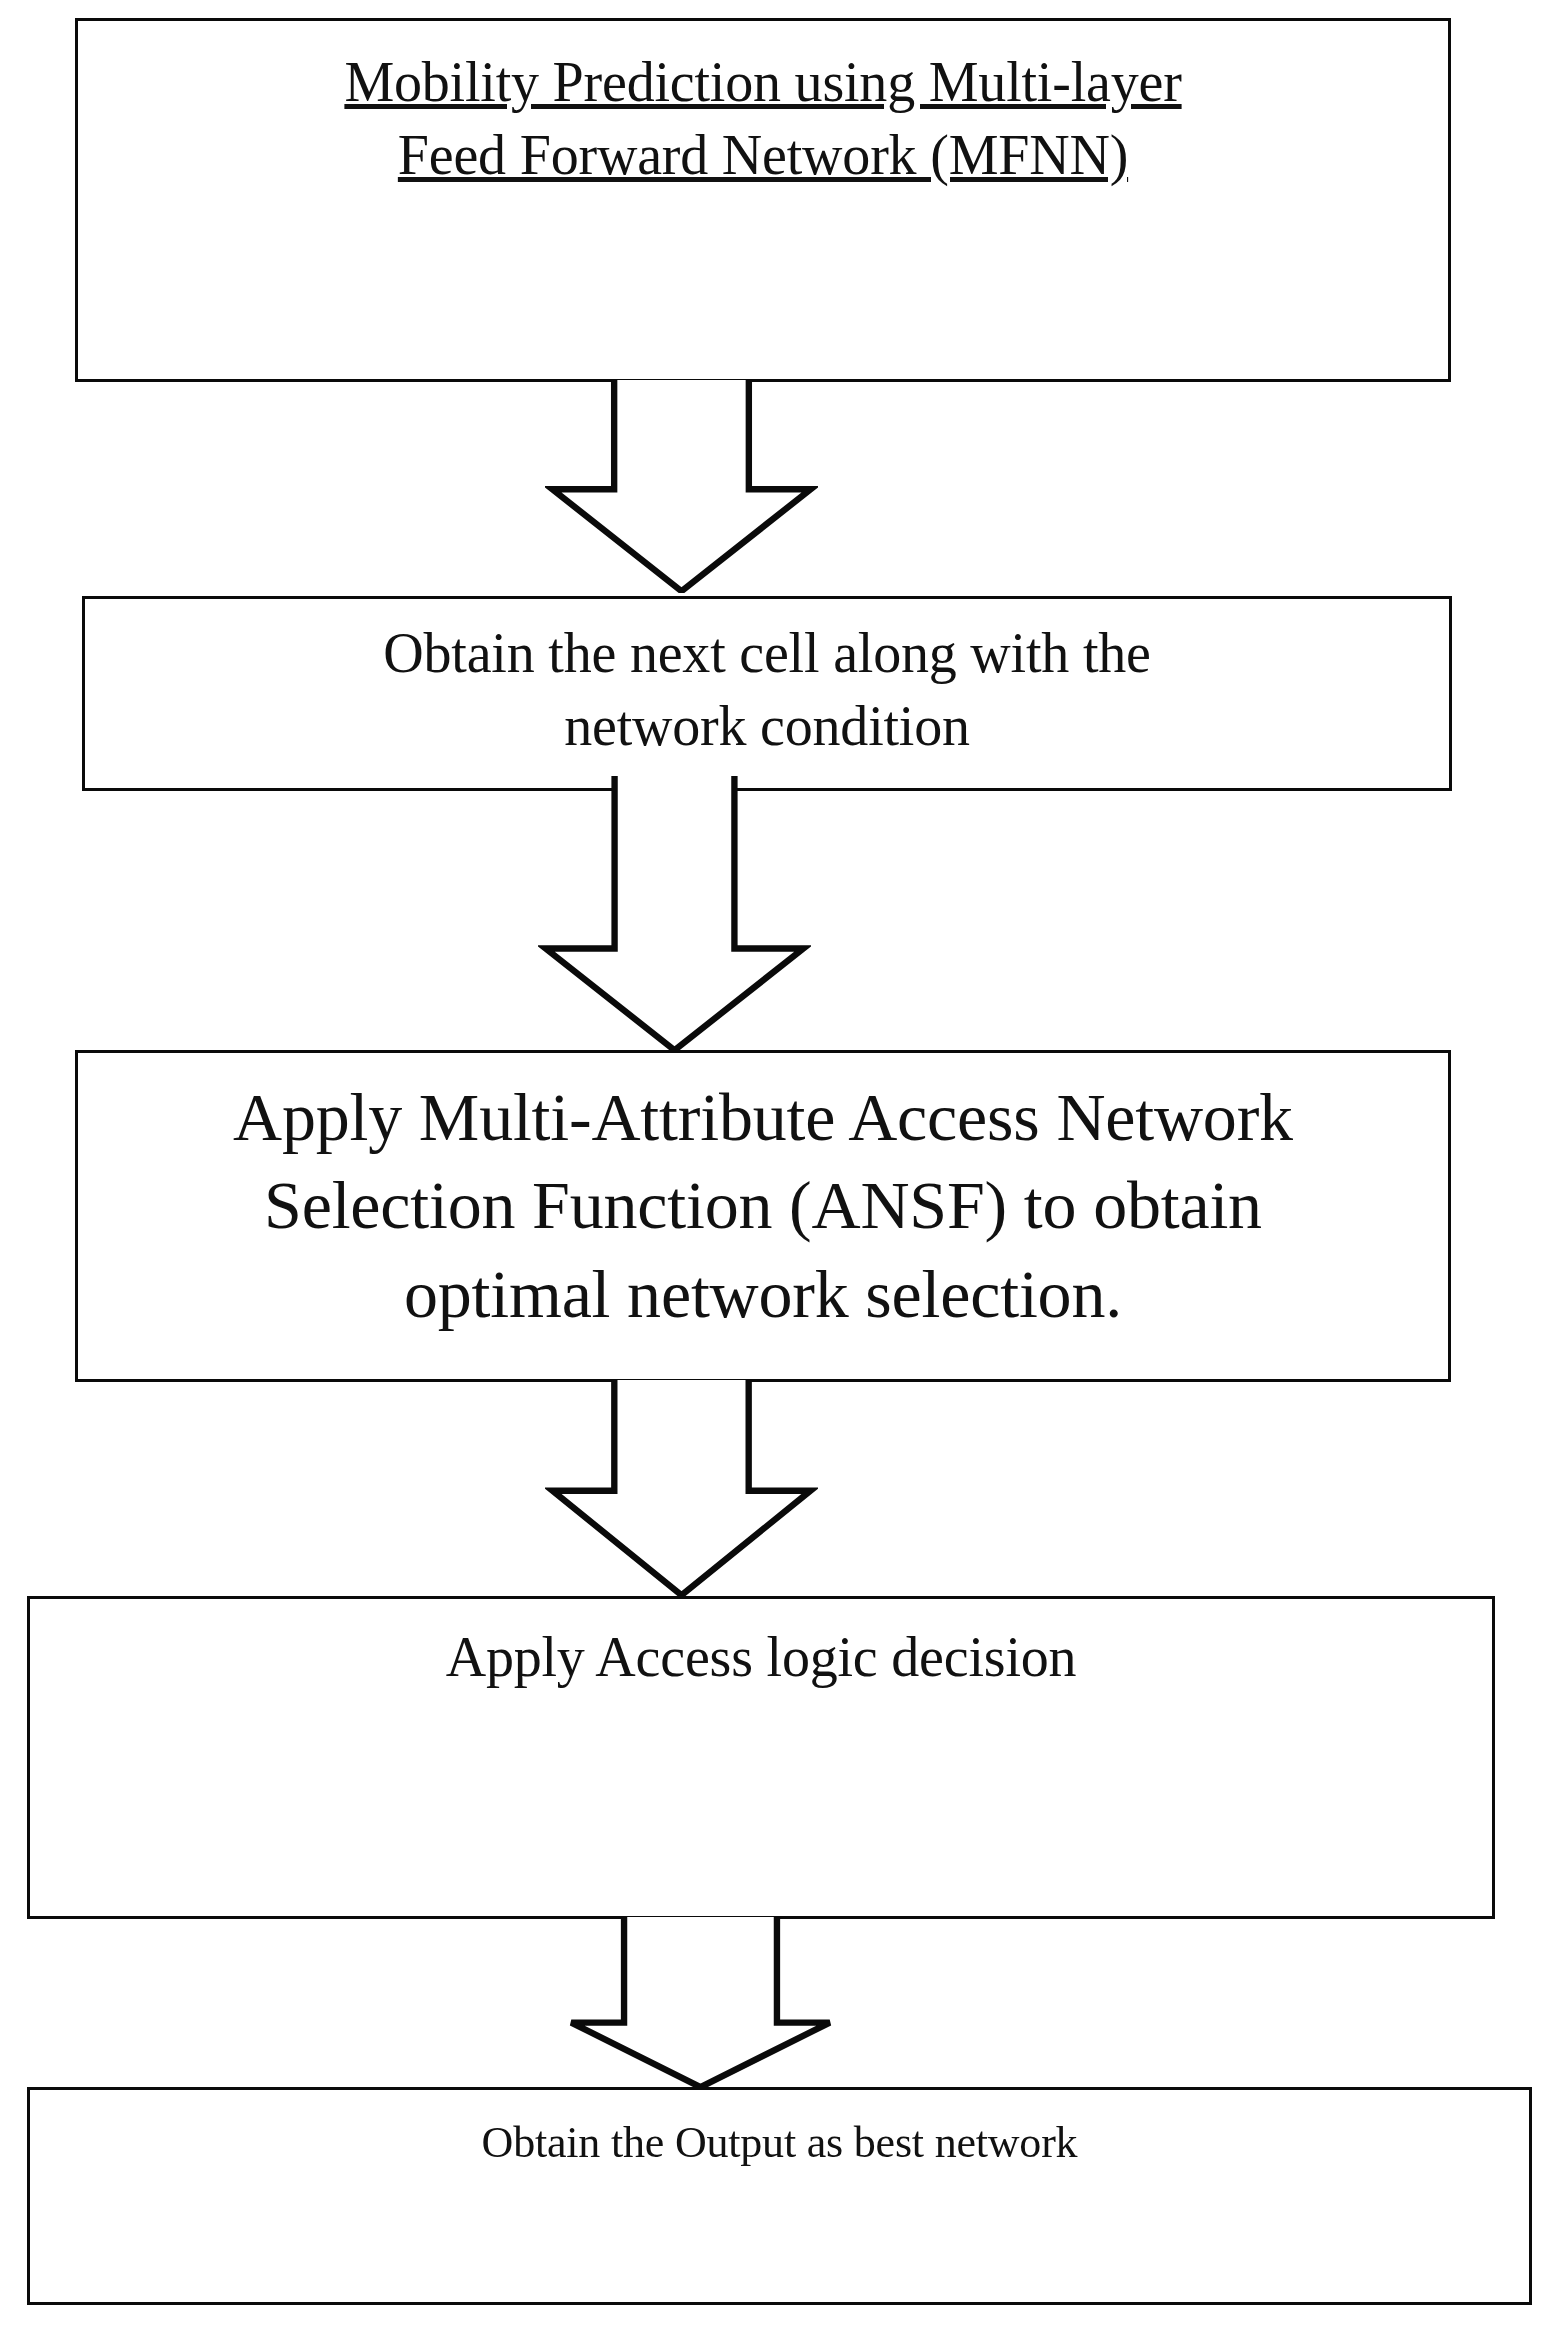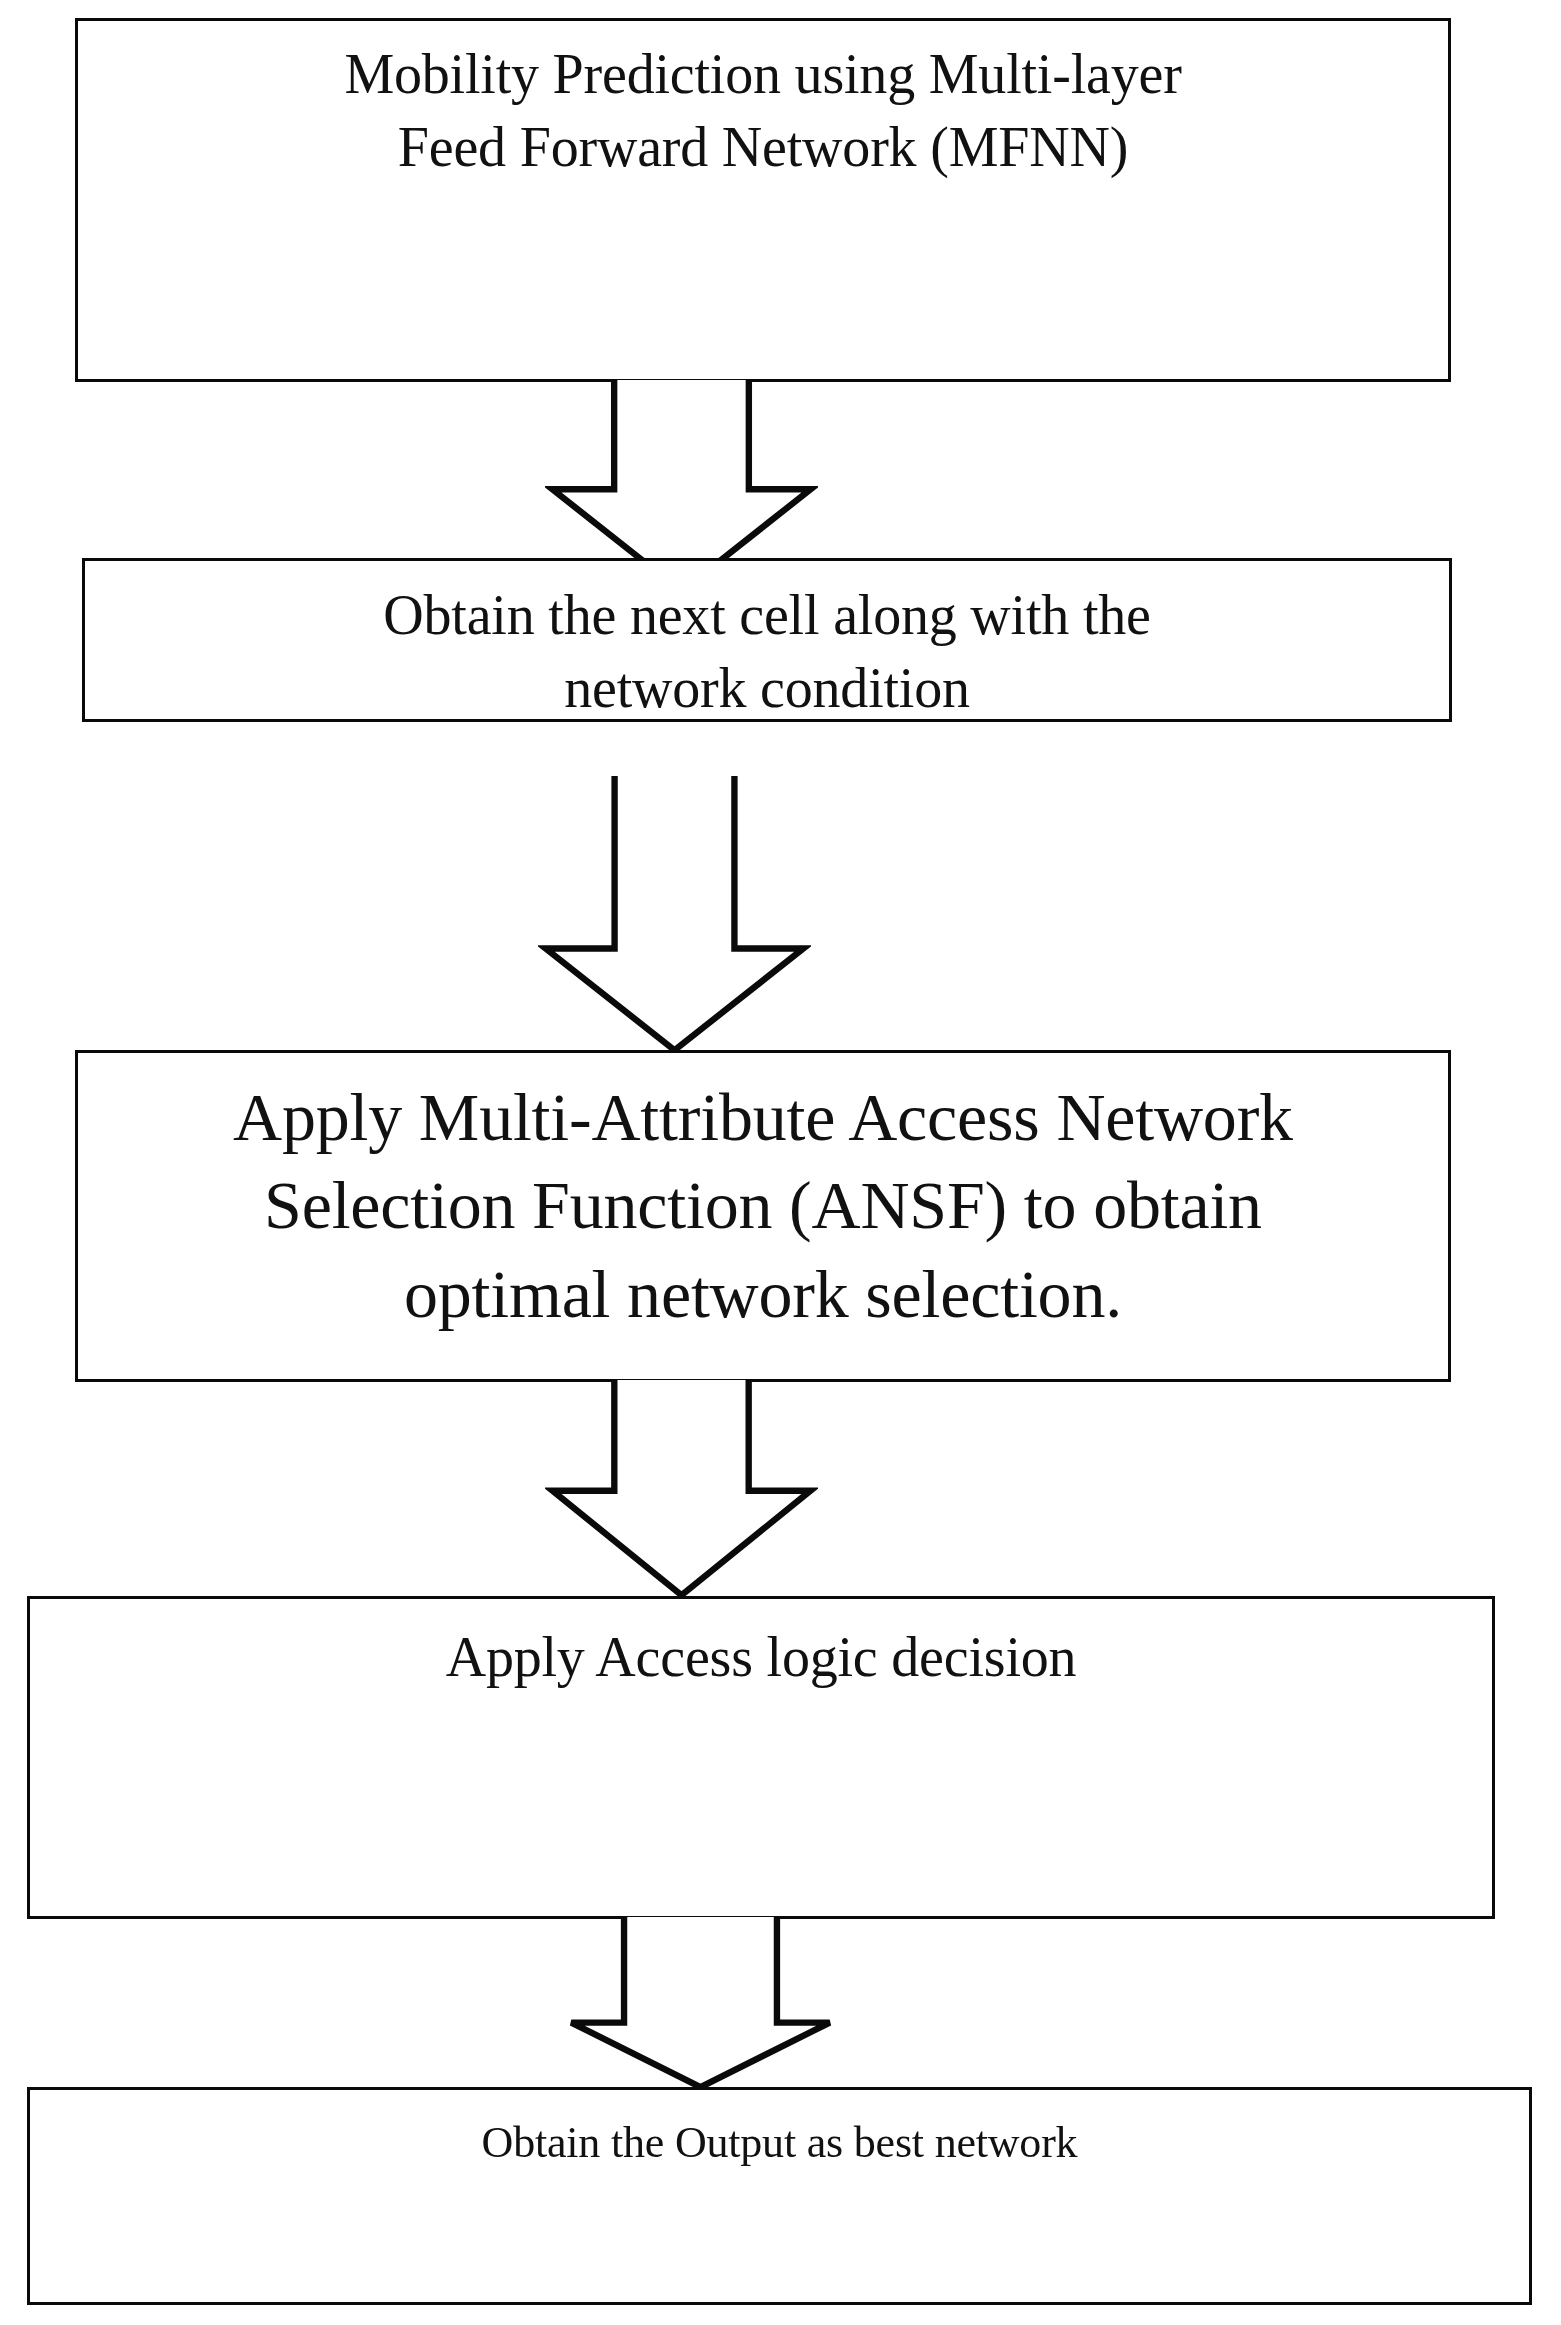--- a/index.html
+++ b/index.html
@@ -28,26 +28,26 @@
     font-family: "Liberation Serif", "DejaVu Serif", serif;
     color: #111111;
     text-align: center;
     line-height: 1.30;
     letter-spacing: -0.2px;
     white-space: pre-line;
     font-weight: 400;
   }
   
   #box-1 { left: 75px;  top: 18px;   width: 1376px; height: 364px; }
-  #box-2 { left: 82px;  top: 558px;  width: 1370px; height: 164px; }
+  #box-2 { left: 82px;  top: 596px;  width: 1370px; height: 195px; }
   #box-3 { left: 75px;  top: 1050px; width: 1376px; height: 332px; }
   #box-4 { left: 27px;  top: 1596px; width: 1468px; height: 323px; }
   #box-5 { left: 27px;  top: 2087px; width: 1505px; height: 218px; }
 
-  #box-1 .box-text { font-size: 56px; padding-top: 17px; }
+  #box-1 .box-text { font-size: 56px; padding-top: 25px; text-decoration: underline; }
   #box-2 .box-text { font-size: 56px; padding-top: 18px; }
   #box-3 .box-text { font-size: 68px; padding-top: 20px; }
   #box-4 .box-text { font-size: 56px; padding-top: 22px; }
   #box-5 .box-text { font-size: 44px; padding-top: 23.6px; }
 
   
   .flow-arrow {
     position: absolute;
   }
   .flow-arrow svg { display: block; }

